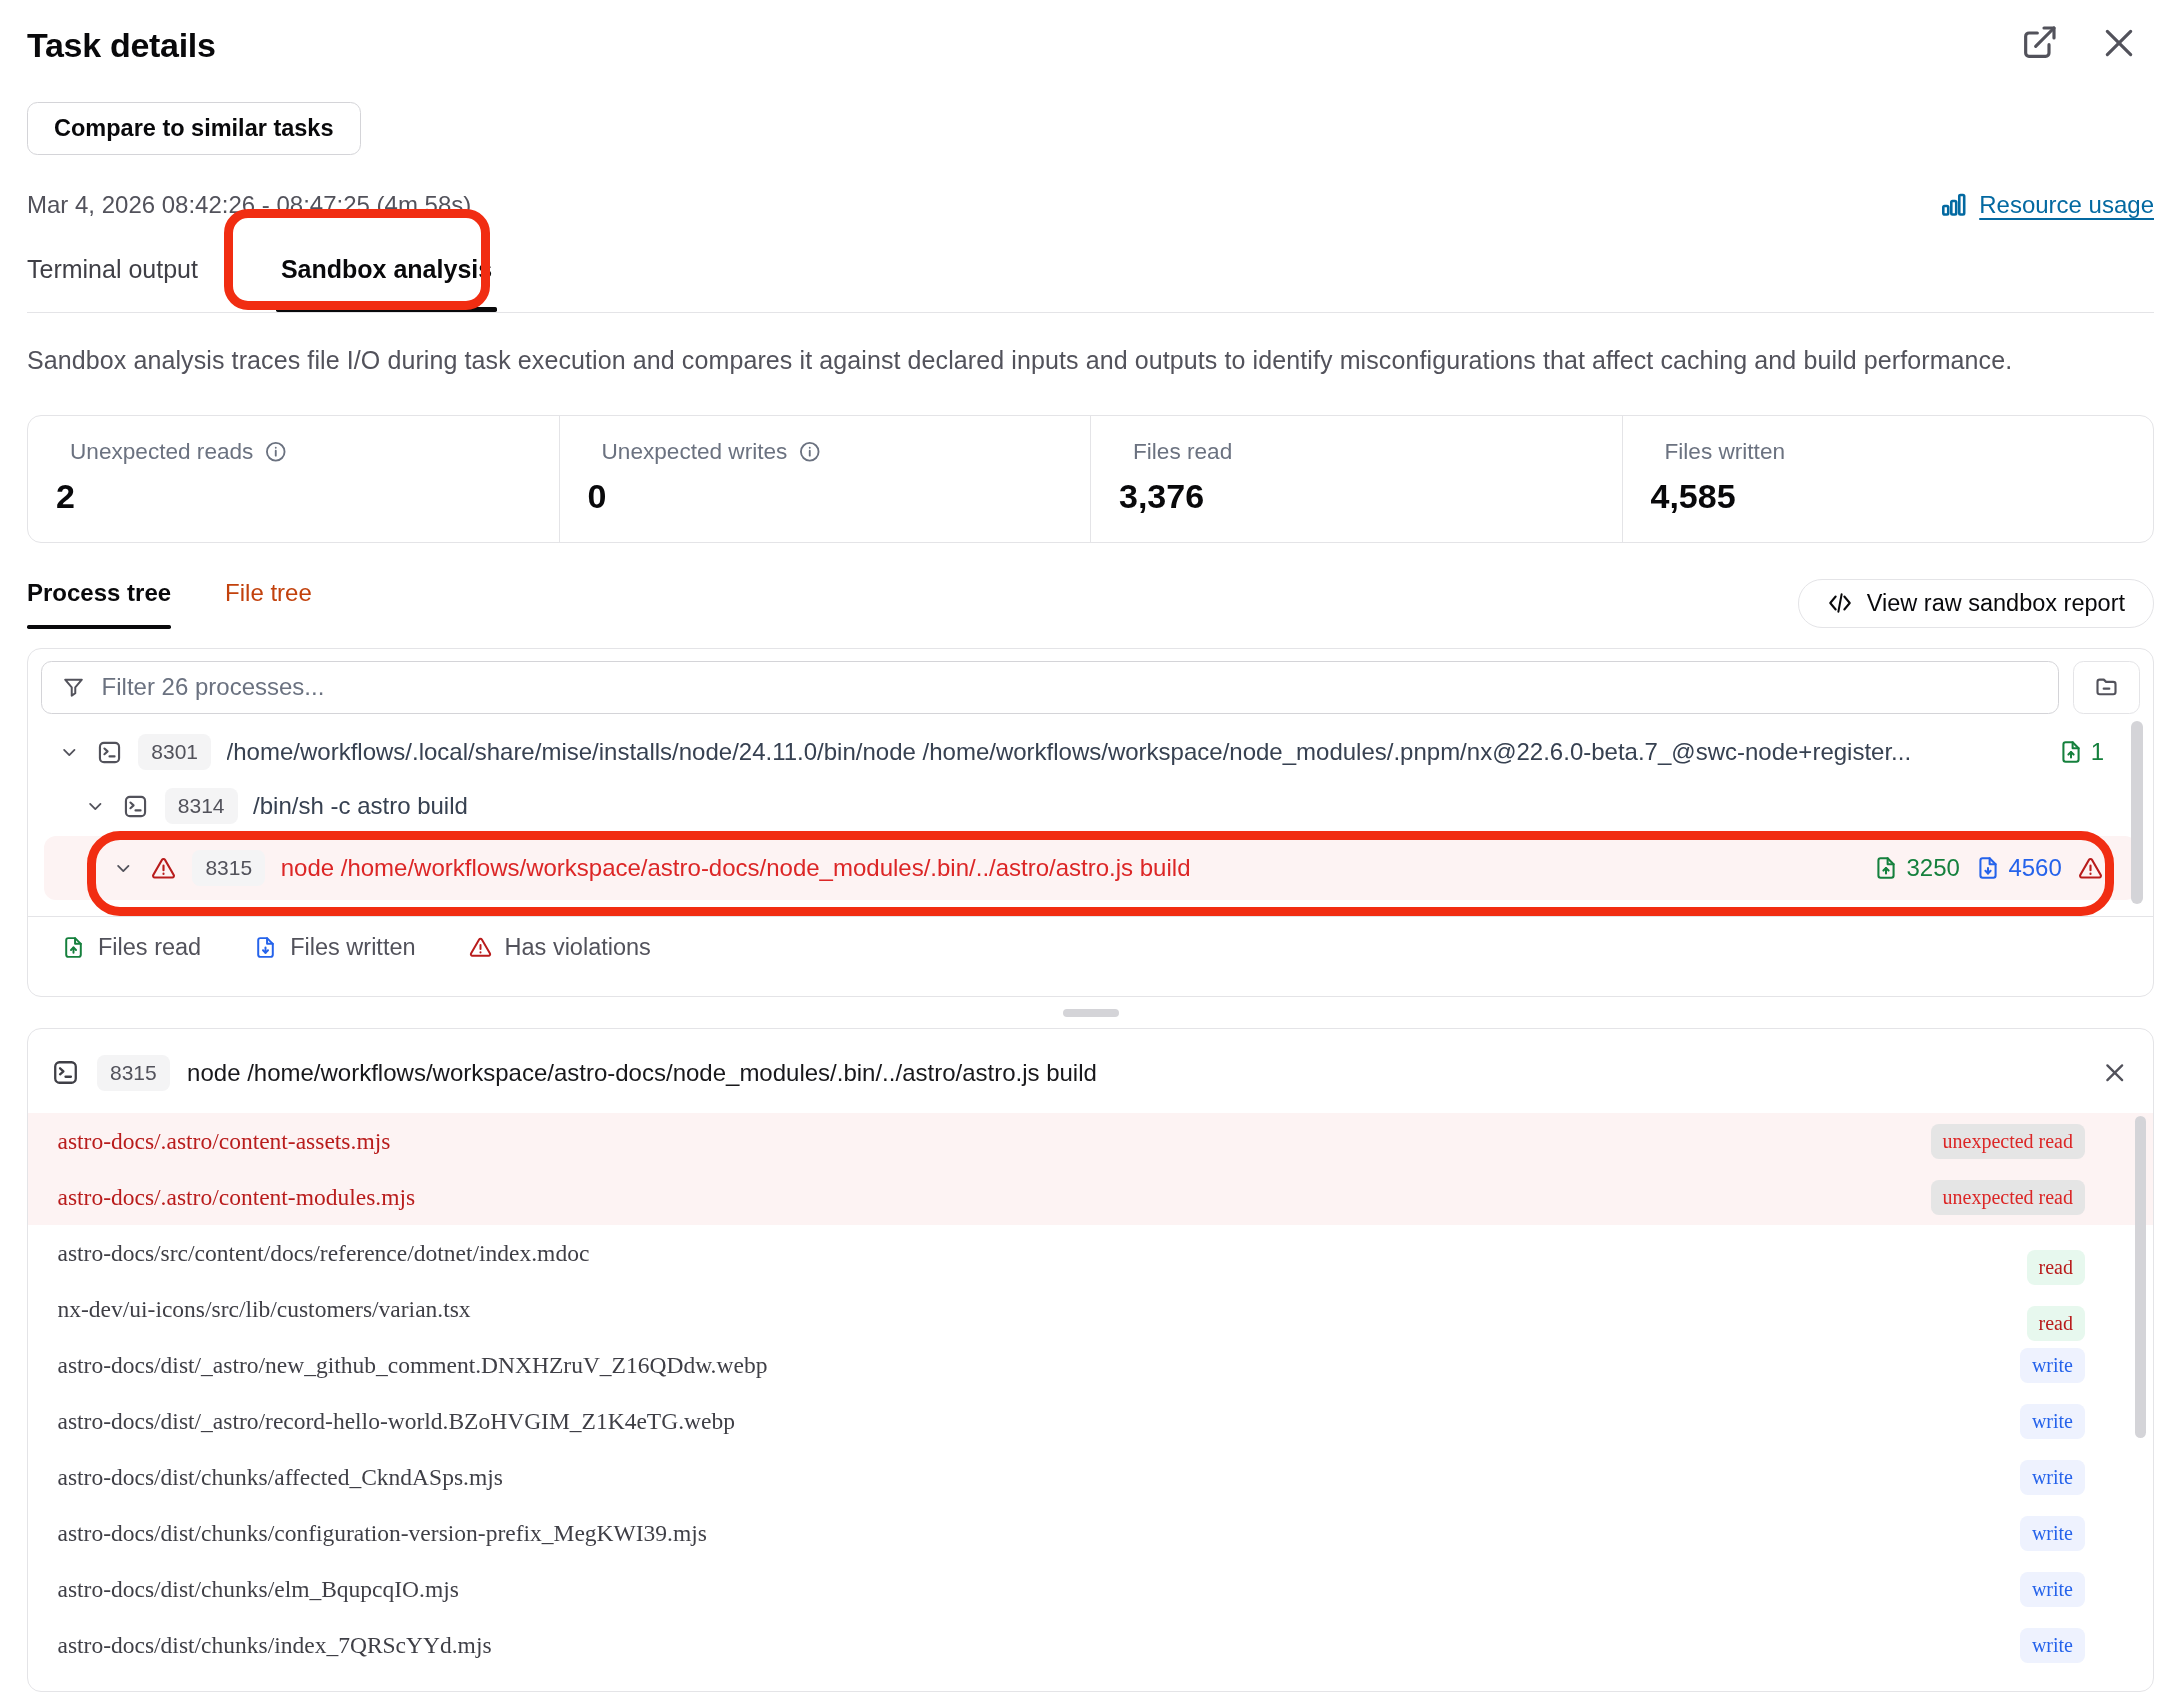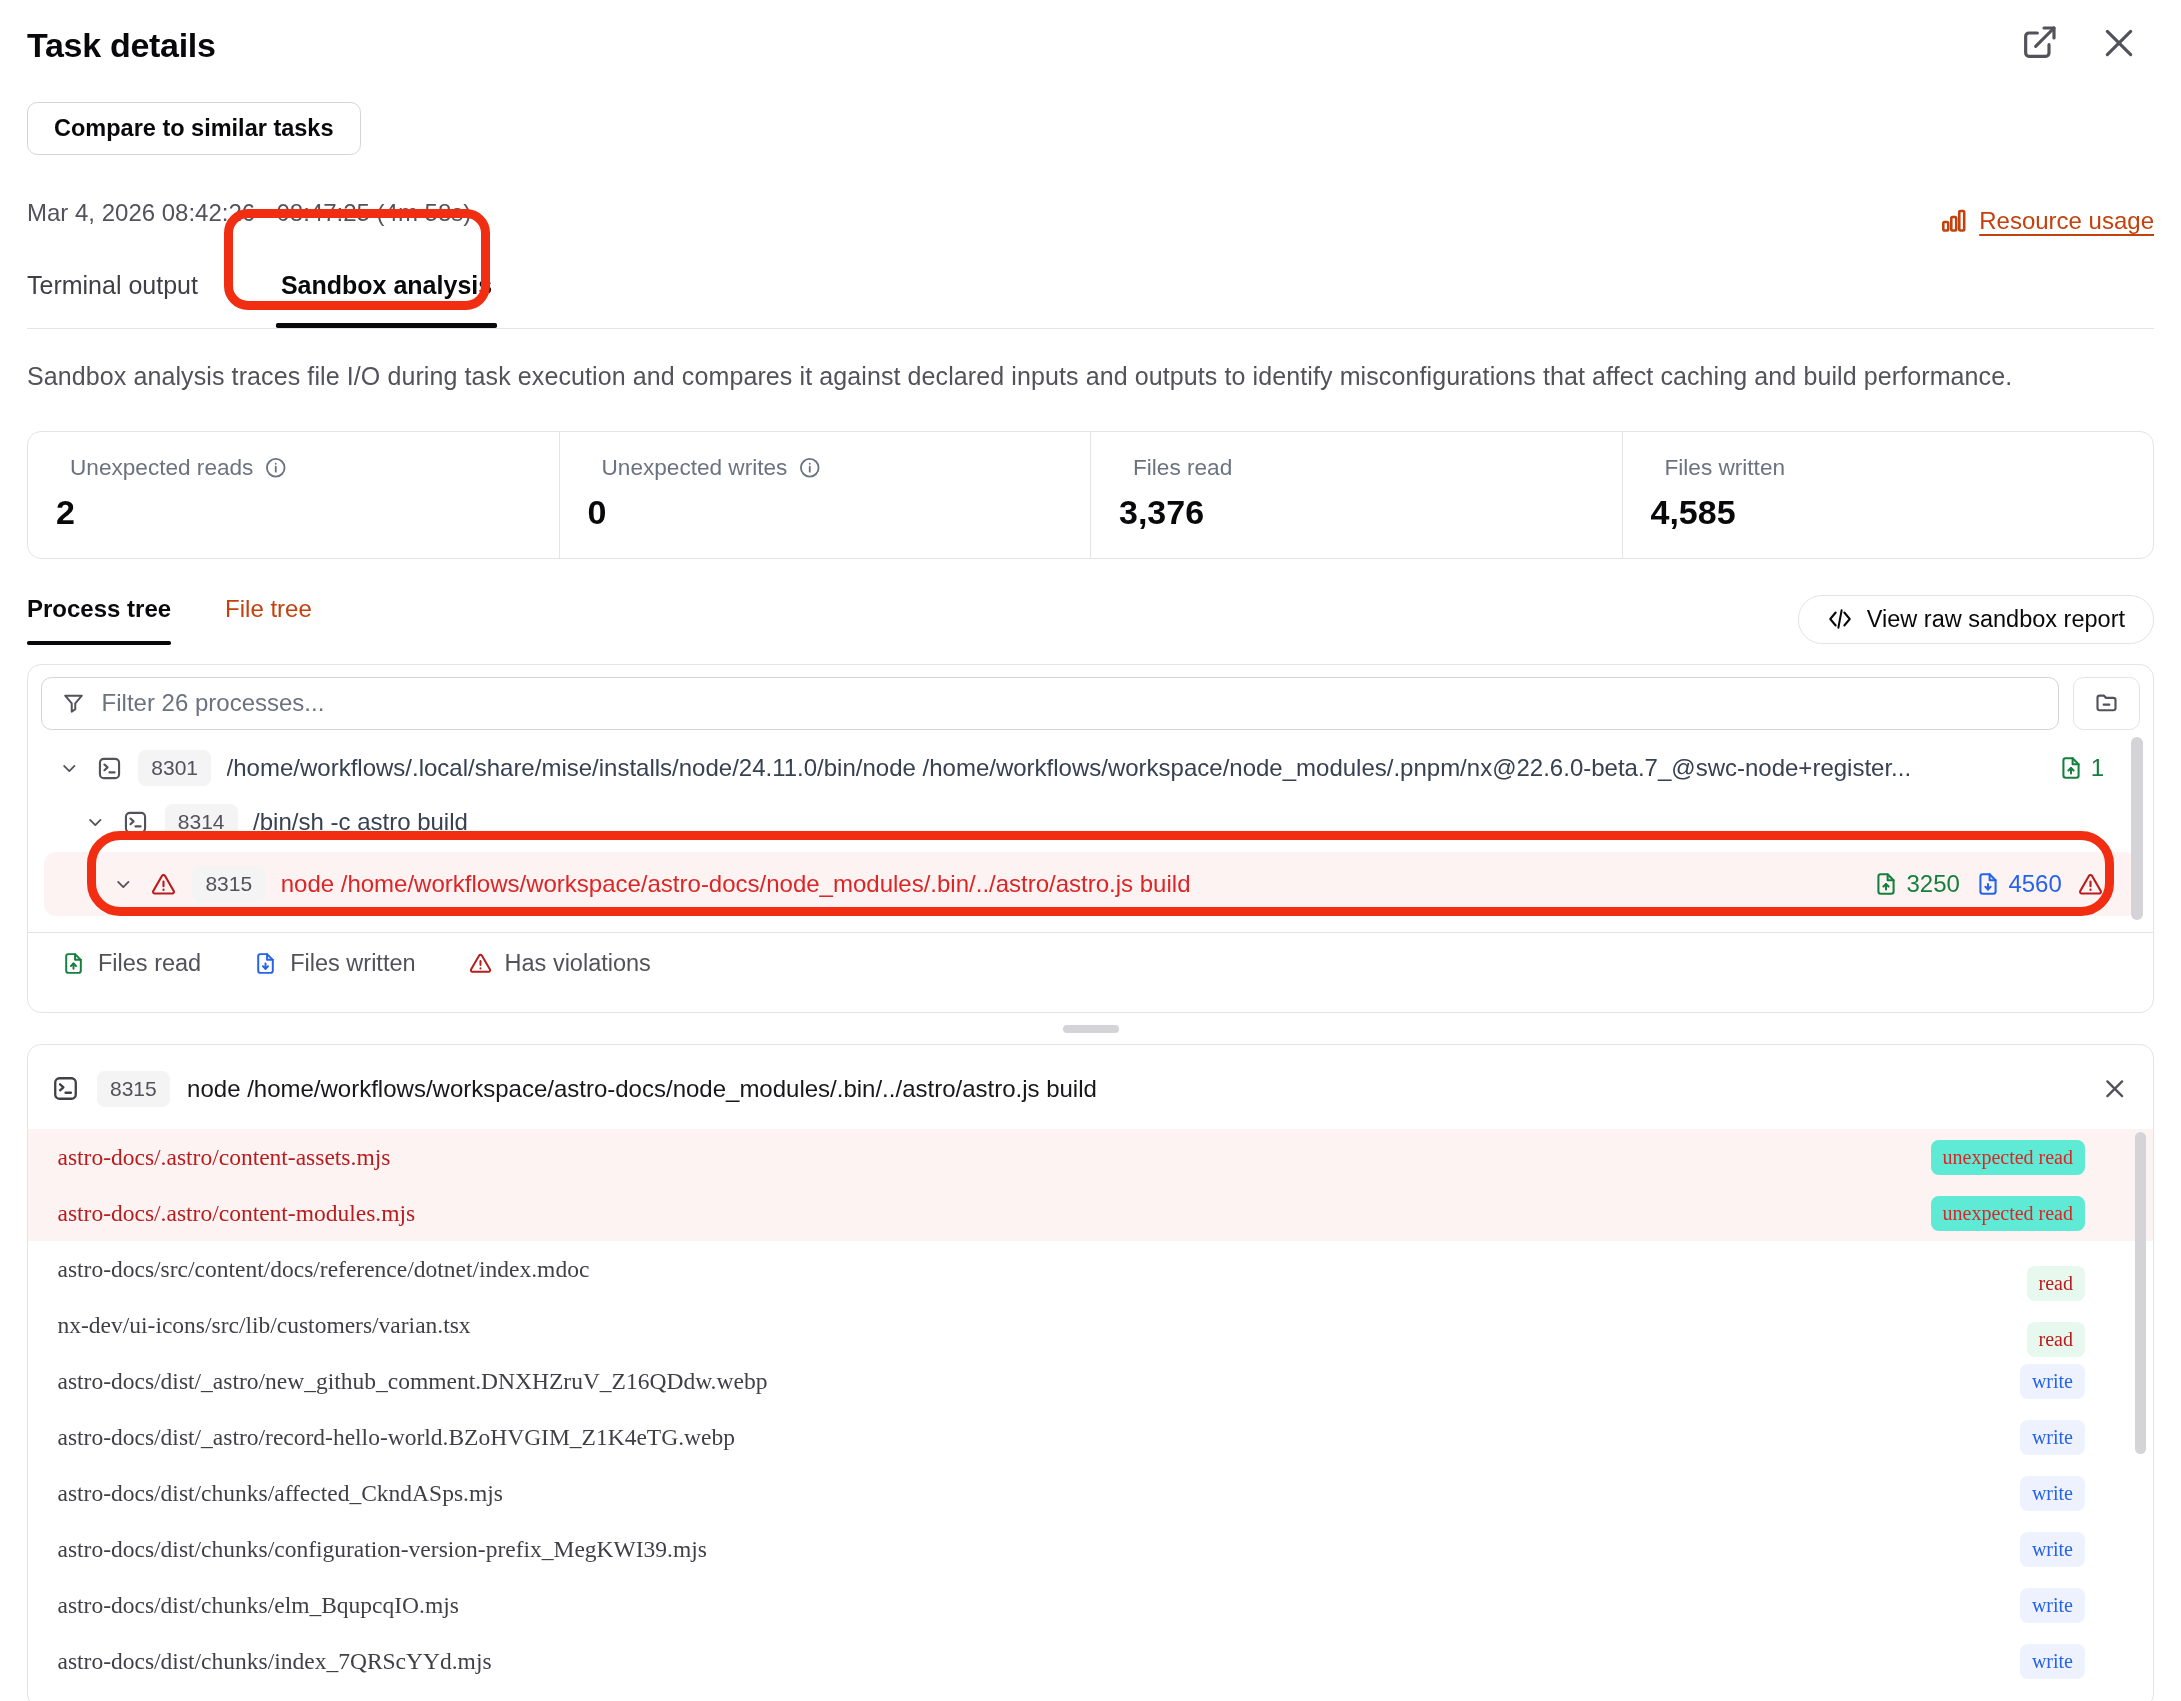--- a/index.html
+++ b/index.html
@@ -13,21 +13,21 @@
   
   .top-icons { position: absolute; top: 22.6px; right: 42px; display: flex; gap: 40px; color: #52525b; }
   .top-icons svg { width: 40px; height: 40px; }
   h1.title { font-size: 34px; font-weight: 600; color: #09090b; letter-spacing: -0.3px; }
   .compare-btn { margin-top: 37px; display: inline-flex; align-items: center; height: 53px;
     padding: 0 26px; border: 1.7px solid #d4d4d8; border-radius: 10.4px; background: #fff;
     font-size: 23.5px; font-weight: 600; color: #09090b; cursor: pointer; }
   .date-row { margin-top: 35px; display: flex; justify-content: space-between; align-items: center; }
   .date-text { font-size: 24px; color: #52525b; }
   .resource-link { display: inline-flex; align-items: center; gap: 10.4px; font-size: 24px;
-    font-weight: 500; color: #c2410c; cursor: pointer; margin-top: 16px; }
+    font-weight: 500; color: #0369a1; cursor: pointer; }
   .resource-link .lbl { text-decoration: underline; text-underline-offset: 5.2px; }
   .resource-link svg { width: 29.5px; height: 29.5px; stroke-width: 2.1; }
 
   
   .tabs { margin-top: 35px; display: flex; gap: 83px; position: relative; }
   .tab { font-size: 25px; padding-bottom: 28px; position: relative; cursor: pointer; }
   .tab.inactive { color: #3f3f46; font-weight: 400; }
   .tab.active { color: #09090b; font-weight: 600; }
   .tab.active::after { content:""; position: absolute; left: -5.2px; right: -5.2px; bottom: 0;
     height: 4.3px; background: #09090b; border-radius: 1.7px; }
@@ -111,21 +111,21 @@
   .detail-header .cmd { font-size: 24px; font-weight: 500; color: #18181b; }
   .detail-close { margin-left: auto; width: 29.5px; height: 29.5px; color: #52525b; cursor: pointer; }
 
   .file-list { padding: 0 0 0 0; }
   .frow { display: flex; align-items: center; height: 56px; padding: 0 68px 0 29.5px; font-family: Liberation Serif, serif; }
   .frow.violation { background: #fdf3f3; }
   .fpath { font-size: 23.5px; color: #3f3f46; flex: 1; white-space: nowrap; overflow: hidden;
     text-overflow: ellipsis; }
   .frow.violation .fpath { color: #b91c1c; }
   .badge { flex: none; font-size: 20px; padding: 6px 12px; border-radius: 7.8px; font-weight: 400; }
-  .b-unexpected { background: #5eead4; color: #dc2626; }
+  .b-unexpected { background: #e5e5e5; color: #dc2626; }
   .b-read { background: #e7f8ee; color: #b91c1c; margin-top: 28px; }
   .b-write { background: #eef2fe; color: #2563eb; }
   .detail-scrollbar { position: absolute; right: 7px; top: 87px; width: 11.3px; height: 322px;
     border-radius: 6px; background: #d4d4d8; }
 
   
   .annot { position: absolute; border: 9.6px solid #f12d12; pointer-events: none; }
   .annot-tab { left: 224px; top: 209px; width: 266px; height: 101px; border-radius: 24px; }
   .annot-row { left: 87px; top: 831px; width: 2027px; height: 85px; border-radius: 33px; }
 </style>

